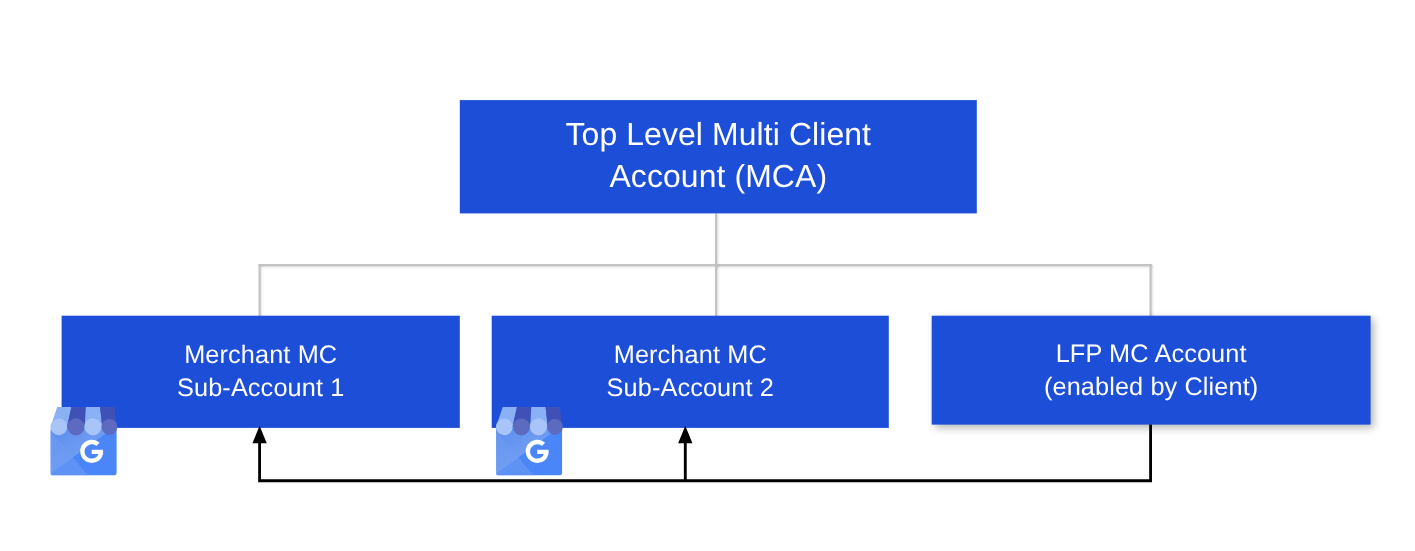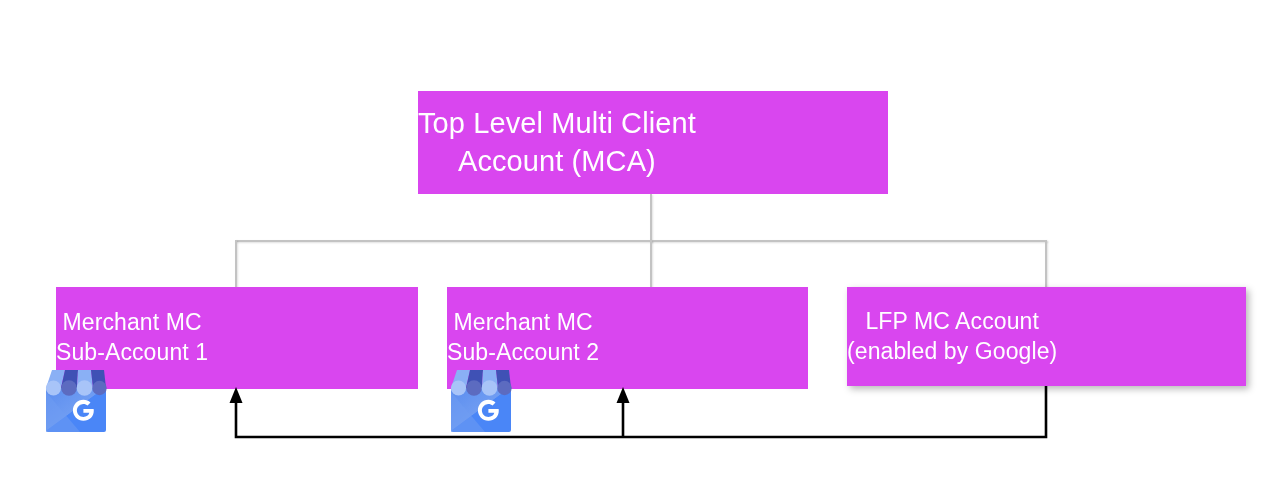--- a/index.html
+++ b/index.html
@@ -15,24 +15,25 @@
     width: 1286px;
     height: 501px;
     background: #ffffff;
     overflow: hidden;
   }
 
   
   .node {
     position: absolute;
     box-sizing: border-box;
-    background: #d946ef;
+    background: #1d4ed8;
     color: #ffffff;
     display: flex;
     align-items: center;
+    justify-content: center;
     text-align: center;
     line-height: 1.30;
     letter-spacing: 0.1px;
     z-index: 5;
   }
   .node .label {
     display: block;
     white-space: pre-line;
   }
 
@@ -147,21 +148,21 @@
 Sub-Account 1</span>
   </div>
 
   <div class="node" id="node-sub2">
     <span class="label">Merchant MC
 Sub-Account 2</span>
   </div>
 
   <div class="node" id="node-lfp">
     <span class="label">LFP MC Account
-(enabled by Google)</span>
+(enabled by Client)</span>
   </div>
 
   <svg id="black-arrows" viewBox="0 0 1286 90">
 
     <path d="M1046,16 L1046,67 L236,67 L236,28" fill="none" stroke="#000000" stroke-width="2.6"></path>
     <path d="M623,67 L623,28" fill="none" stroke="#000000" stroke-width="2.6"></path>
 
     <polygon points="236,17 229.5,33 242.5,33" fill="#000000"></polygon>
     <polygon points="623,17 616.5,33 629.5,33" fill="#000000"></polygon>
   </svg>

